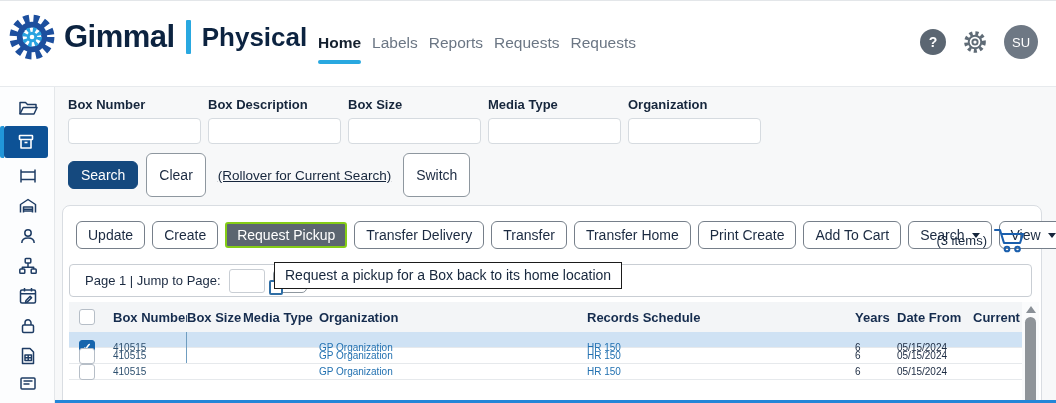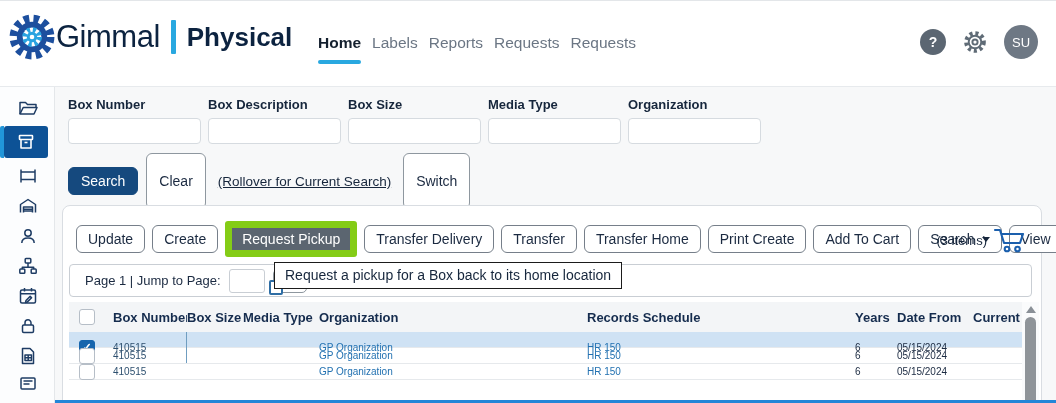--- a/index.html
+++ b/index.html
@@ -2,21 +2,21 @@
 <html><head>
 <meta charset="utf-8">
 <style>
   * { margin:0; padding:0; box-sizing:border-box; }
   body { font-family:"Liberation Sans", sans-serif; background:#fff; }
   .screen { position:relative; width:1056px; height:403px; background:#fff; overflow:hidden; border-top:1px solid #e3e6e9; }
 
   
   .header { position:absolute; left:0; top:0; width:1056px; height:86px; background:#fff; border-bottom:1px solid #e7eaed; z-index:4; }
   .brand { position:absolute; left:8px; top:12px; display:flex; align-items:center; }
-  .brand-name { font-size:31px; font-weight:400; color:#0c2340; letter-spacing:-0.5px; }
+  .brand-name { font-size:31px; font-weight:700; color:#0c2340; letter-spacing:-0.5px; margin-left:8px; }
   .brand-pipe { width:5px; height:34px; background:#29a8e0; margin:0 11px; border-radius:1px; }
   .brand-product { font-size:26px; font-weight:700; color:#0c2340; }
   .nav { position:absolute; left:318px; top:33px; display:flex; gap:11px; }
   .nav-item { font-size:15.5px; color:#6b7684; cursor:pointer; position:relative; padding-bottom:12px; }
   .nav-item.active { color:#14202e; font-weight:700; }
   .nav-item.active::after { content:""; position:absolute; left:0; right:0; bottom:0; height:4px; background:#29a8e0; border-radius:2px; }
   .header-right { position:absolute; right:18px; top:24px; display:flex; align-items:center; gap:16px; }
   .help-circle { width:26px; height:26px; border-radius:50%; background:#5b6672; color:#fff; font-weight:700; font-size:14px; display:flex; align-items:center; justify-content:center; cursor:pointer; }
   .gear-btn { cursor:pointer; display:flex; }
   .avatar { width:34px; height:34px; border-radius:50%; background:#6e7884; color:#fff; font-size:13px; display:flex; align-items:center; justify-content:center; cursor:pointer; }
@@ -29,28 +29,28 @@
   .side-item.active::before { content:""; position:absolute; left:-4px; top:0; bottom:0; width:4px; background:#2196d9; border-radius:2px 0 0 2px; }
 
   
   .content { position:absolute; left:55px; top:86px; width:1001px; height:317px; background:#f7f8f9; }
   .filters { position:absolute; left:13px; top:10px; display:flex; gap:7px; }
   .filter-field { width:133px; }
   .filter-label { font-size:13px; font-weight:600; color:#16263c; margin-bottom:6px; }
   .filter-input { width:133px; height:26px; border:1px solid #d6dbe0; border-radius:4px; background:#fff; padding:0 6px; font-size:13px; font-family:"Liberation Sans", sans-serif; }
   .actions-row { position:absolute; left:13px; top:66px; display:flex; align-items:center; gap:8px; }
   .btn-primary { background:#15497e; color:#fff; border:1px solid #15497e; border-radius:6px; font-size:14px; padding:5px 12px; cursor:pointer; font-family:"Liberation Sans", sans-serif; }
-  .btn-outline { background:#fff; color:#1b2a41; border:1px solid #8e979f; border-radius:6px; font-size:14px; padding:19px 12px; cursor:pointer; font-family:"Liberation Sans", sans-serif; }
+  .btn-outline { background:#fff; color:#1b2a41; border:1px solid #8e979f; border-radius:6px; font-size:14px; padding:13px 12px; cursor:pointer; font-family:"Liberation Sans", sans-serif; }
   .rollover-link { font-size:13.5px; font-weight:400; color:#16263c; text-decoration:underline; cursor:pointer; margin:0 4px; }
 
   
   .panel { position:absolute; left:7px; top:118px; width:980px; height:199px; background:#fff; border:1px solid #d9dde2; border-radius:8px 8px 0 0; }
   .toolbar { position:absolute; left:13px; top:15px; display:flex; gap:7px; align-items:center; }
   .tb-btn { background:#fff; color:#1b2a41; border:1px solid #767f8a; border-radius:6px; font-size:14px; padding:5px 11px; cursor:pointer; white-space:nowrap; display:flex; align-items:center; font-family:"Liberation Sans", sans-serif; }
-  .tb-btn.highlighted { background:#5b6570; color:#fff; border:7px solid #84cc16; border-radius:3px; padding:3px 10px;text-align:center; }
+  .tb-btn.highlighted { background:#5b6570; color:#fff; border:2px solid #84cc16; border-radius:3px; padding:3px 10px;text-align:center; }
   .caret { width:0; height:0; border-left:4px solid transparent; border-right:4px solid transparent; border-top:5px solid #16263c; margin-left:7px; display:inline-block; }
   .cart-area { position:absolute; right:14px; top:20px; display:flex; align-items:center; gap:6px; }
   .items-count { font-size:13px; color:#16263c; }
   .cart-icon { cursor:pointer; display:flex; }
 
   .page-bar { position:absolute; left:6px; top:58px; width:963px; height:33px; border:1px solid #c9ced4; border-radius:4px; background:#fff; display:flex; align-items:center; padding-left:15px; gap:8px; }
   .page-label { font-size:13px; color:#1b2a41; }
   .page-input { width:36px; height:24px; border:1px solid #c9ced4; border-radius:3px; font-size:13px; padding:0 4px; font-family:"Liberation Sans", sans-serif; }
   .go-btn { background:#fff; border:1px solid #8e979f; border-radius:5px; font-size:14px; color:#1b2a41; padding:3px 7px; cursor:pointer; font-family:"Liberation Sans", sans-serif; }
 

